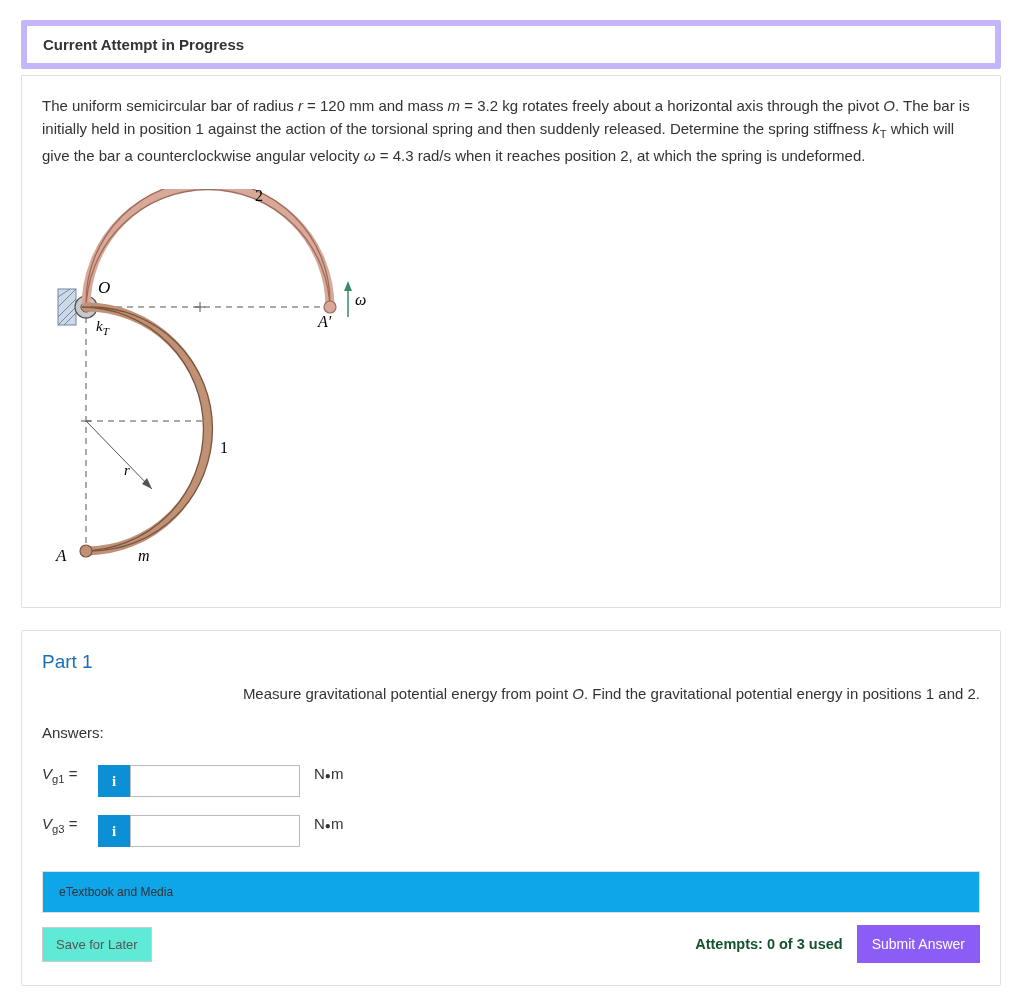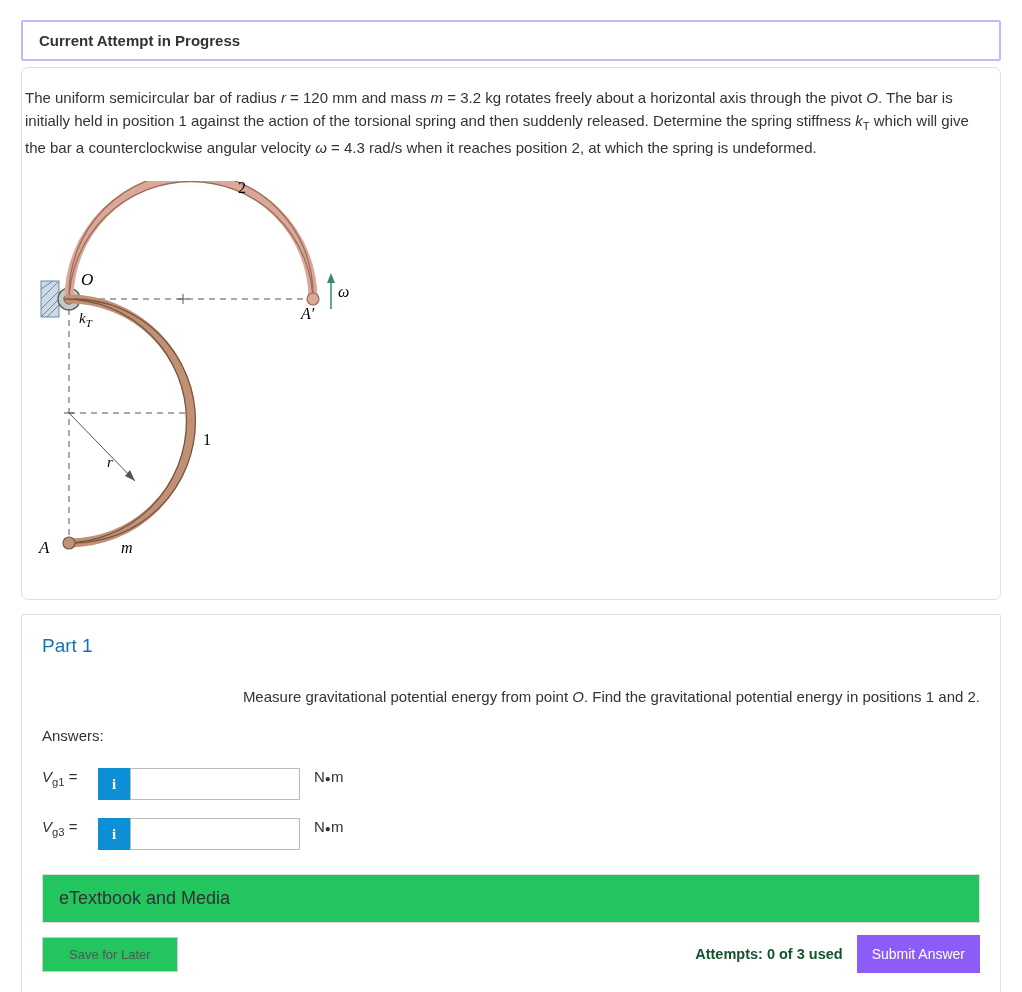--- a/index.html
+++ b/index.html
@@ -12,47 +12,47 @@
   }
   .container {
     max-width: 980px;
     margin: 0 auto;
   }
   .section-header {
     font-weight: 700;
     font-size: 15px;
     color: #333;
     padding: 10px 16px;
-    border: 2px solid #c4b5fd;
+    border: 6px solid #c4b5fd;
     border-radius: 2px;
     margin-bottom: 6px;
   }
   .problem-card {
     border: 1px solid #e0e0e0;
-    border-radius: 7px;
-    padding: 18px 20px 22px 3px;
-    margin-bottom: 14px;
+    border-radius: 1px;
+    padding: 18px 20px 22px 20px;
+    margin-bottom: 22px;
     line-height: 1.55;
   }
   .problem-text {
     color: #333;
   }
   .ital { font-style: italic; }
   .sub { vertical-align: sub; font-size: 0.75em; }
   .figure-wrap { margin-top: 22px; }
   .part-card {
     border: 1px solid #e0e0e0;
     border-radius: 2px;
     padding: 20px 20px 22px 20px;
   }
   .part-title {
     color: #1a6fb3;
     font-size: 19px;
     font-weight: 400;
-    margin-bottom: 31px;
+    margin-bottom: 12px;
   }
   .part-instr {
     margin-bottom: 22px;
     color: #333;
     text-align: right;
   }
   .answers-label {
     margin-bottom: 24px;
   }
   .answer-row {
@@ -85,36 +85,36 @@
     padding: 0 8px;
     font-size: 14px;
     margin-left: -12px;
   }
   .unit-label {
     margin-left: 2px;
   }
   .etextbook-bar {
     margin-top: 24px;
     border: 1px solid #ddd;
-    background: #22c55e;
+    background: #0ea5e9;
     padding: 13px 16px;
-    font-size: 18px;
+    font-size: 12px;
     color: #333;
     cursor: pointer;
   }
   .footer-row {
     display: flex;
     align-items: center;
     justify-content: space-between;
     margin-top: 12px;
   }
   .save-btn {
     border: 1px solid #ccc;
-    background: #22c55e;
-    padding: 9px 26px;
+    background: #5eead4;
+    padding: 9px 13px;
     font-size: 13px;
     color: #555;
     cursor: pointer;
   }
   .attempts-wrap {
     display: flex;
     align-items: center;
     gap: 14px;
   }
   .attempts-text {

